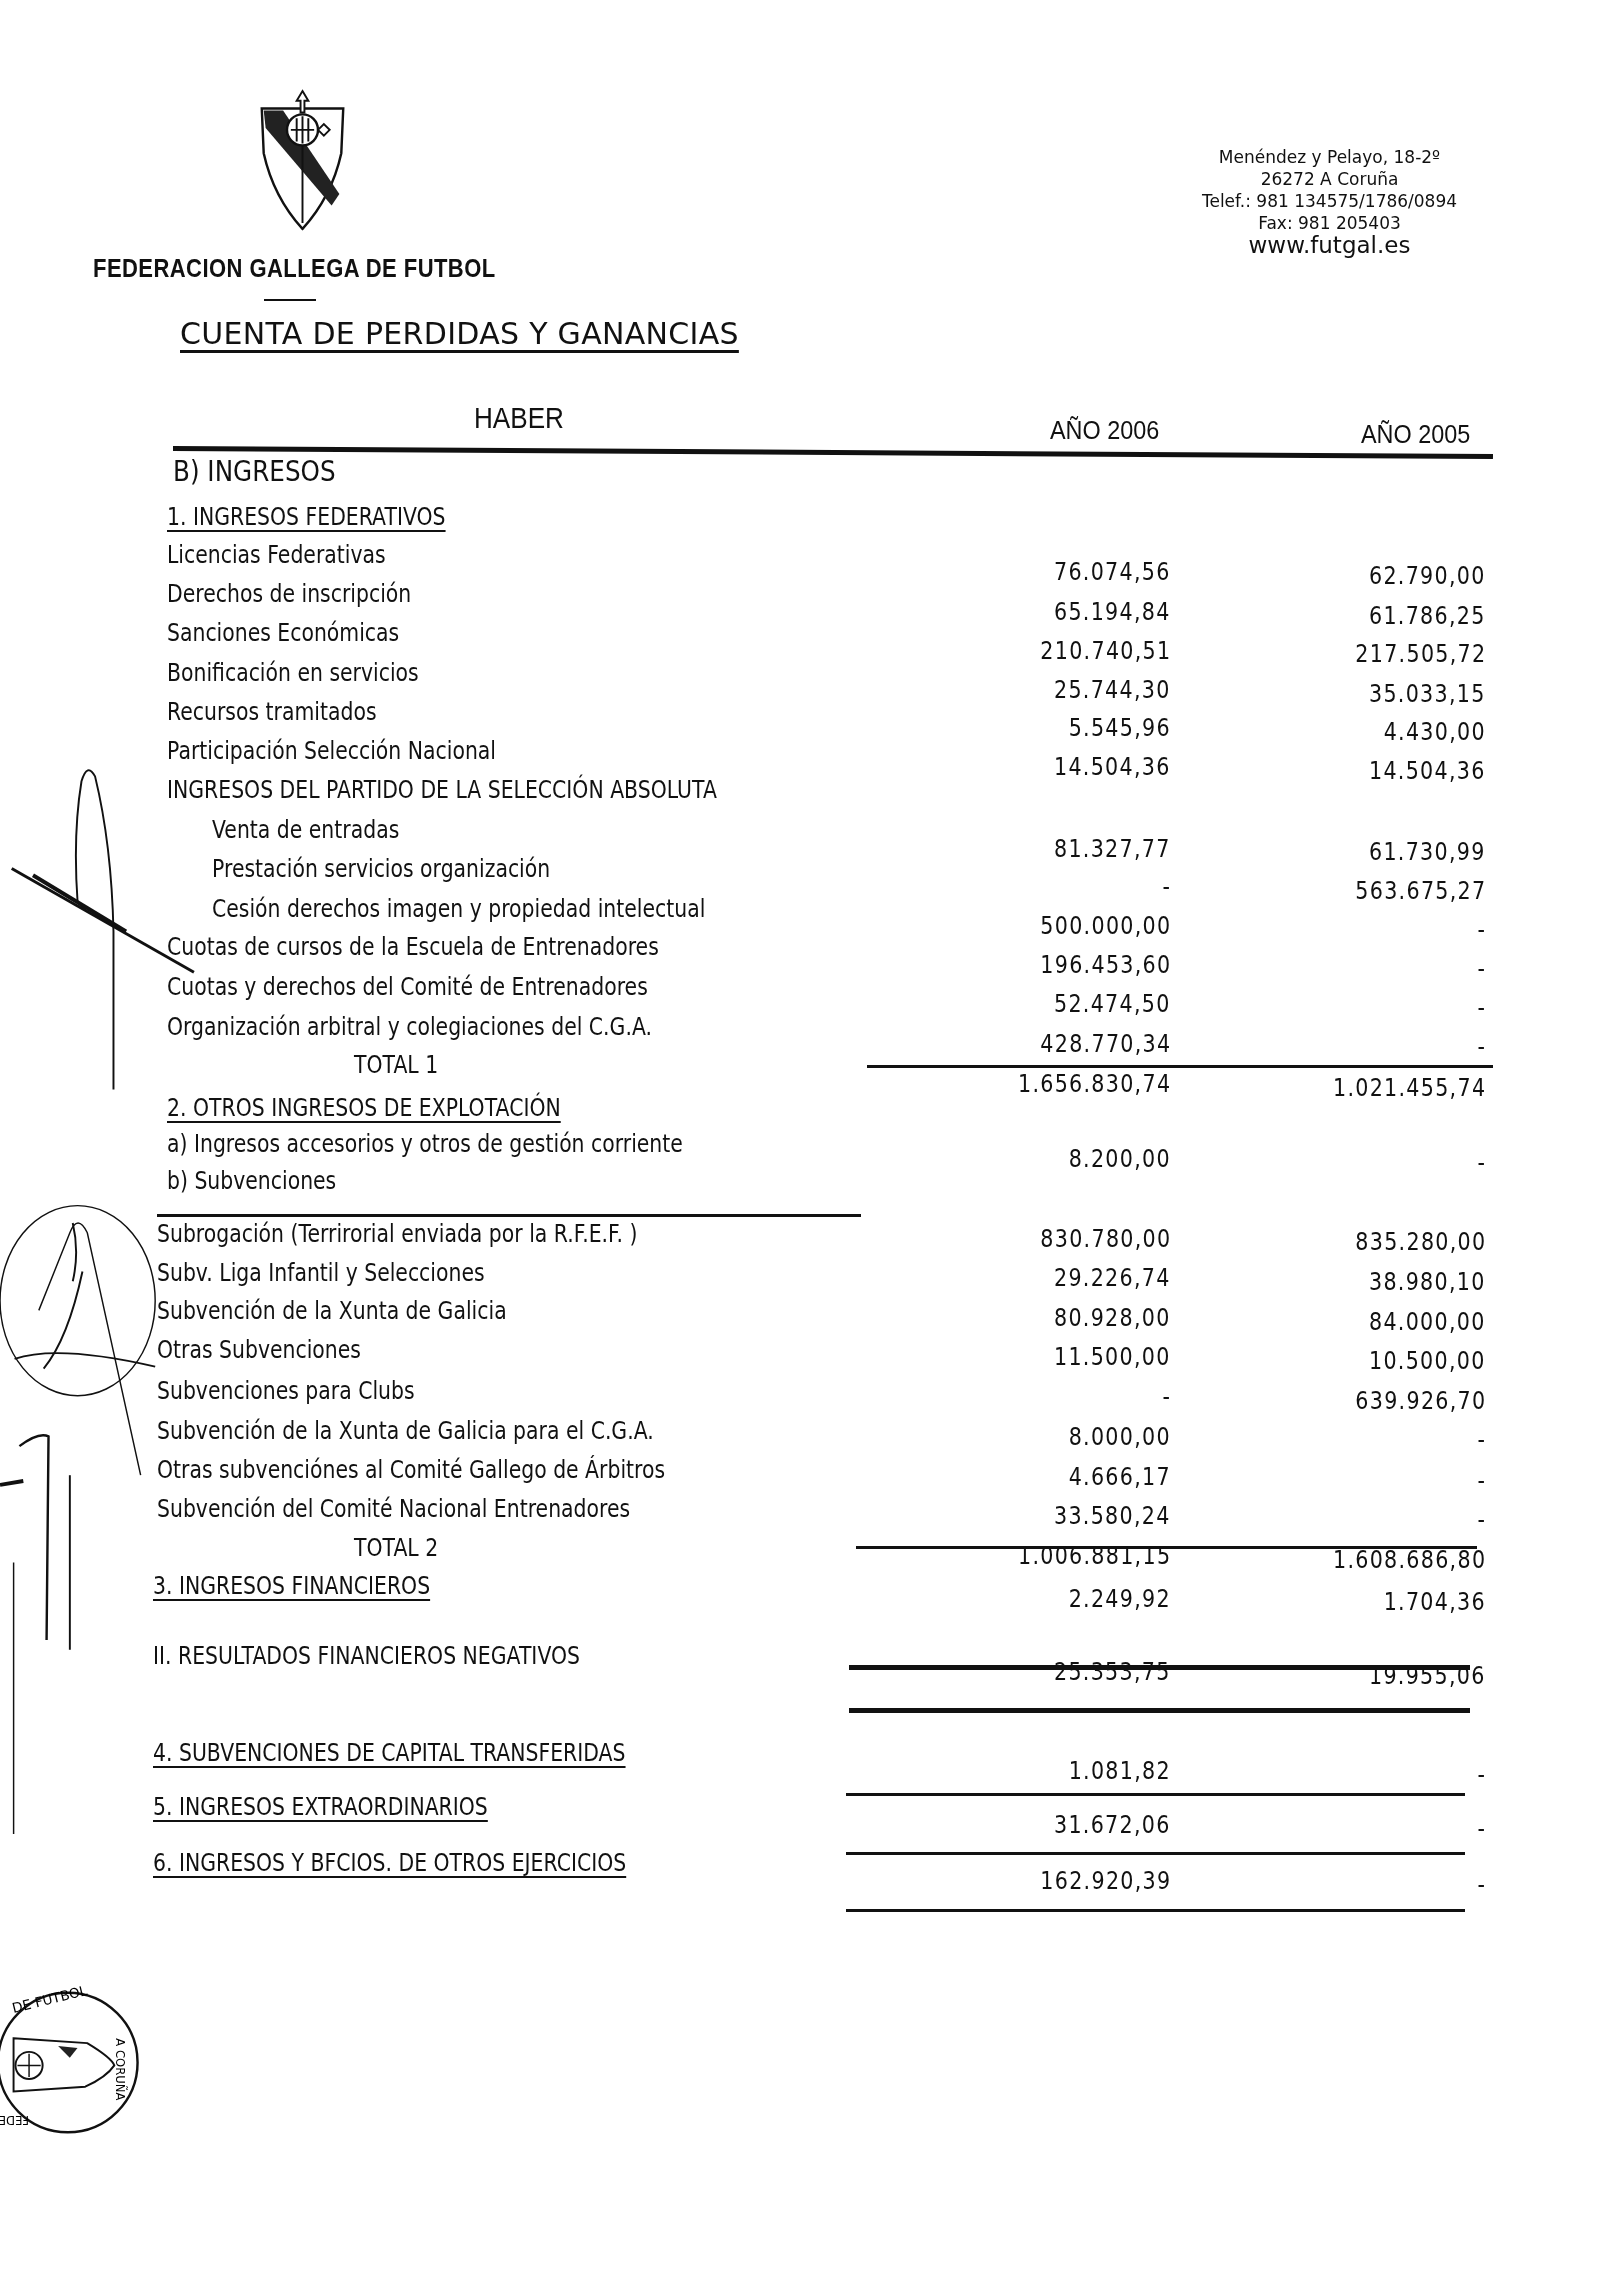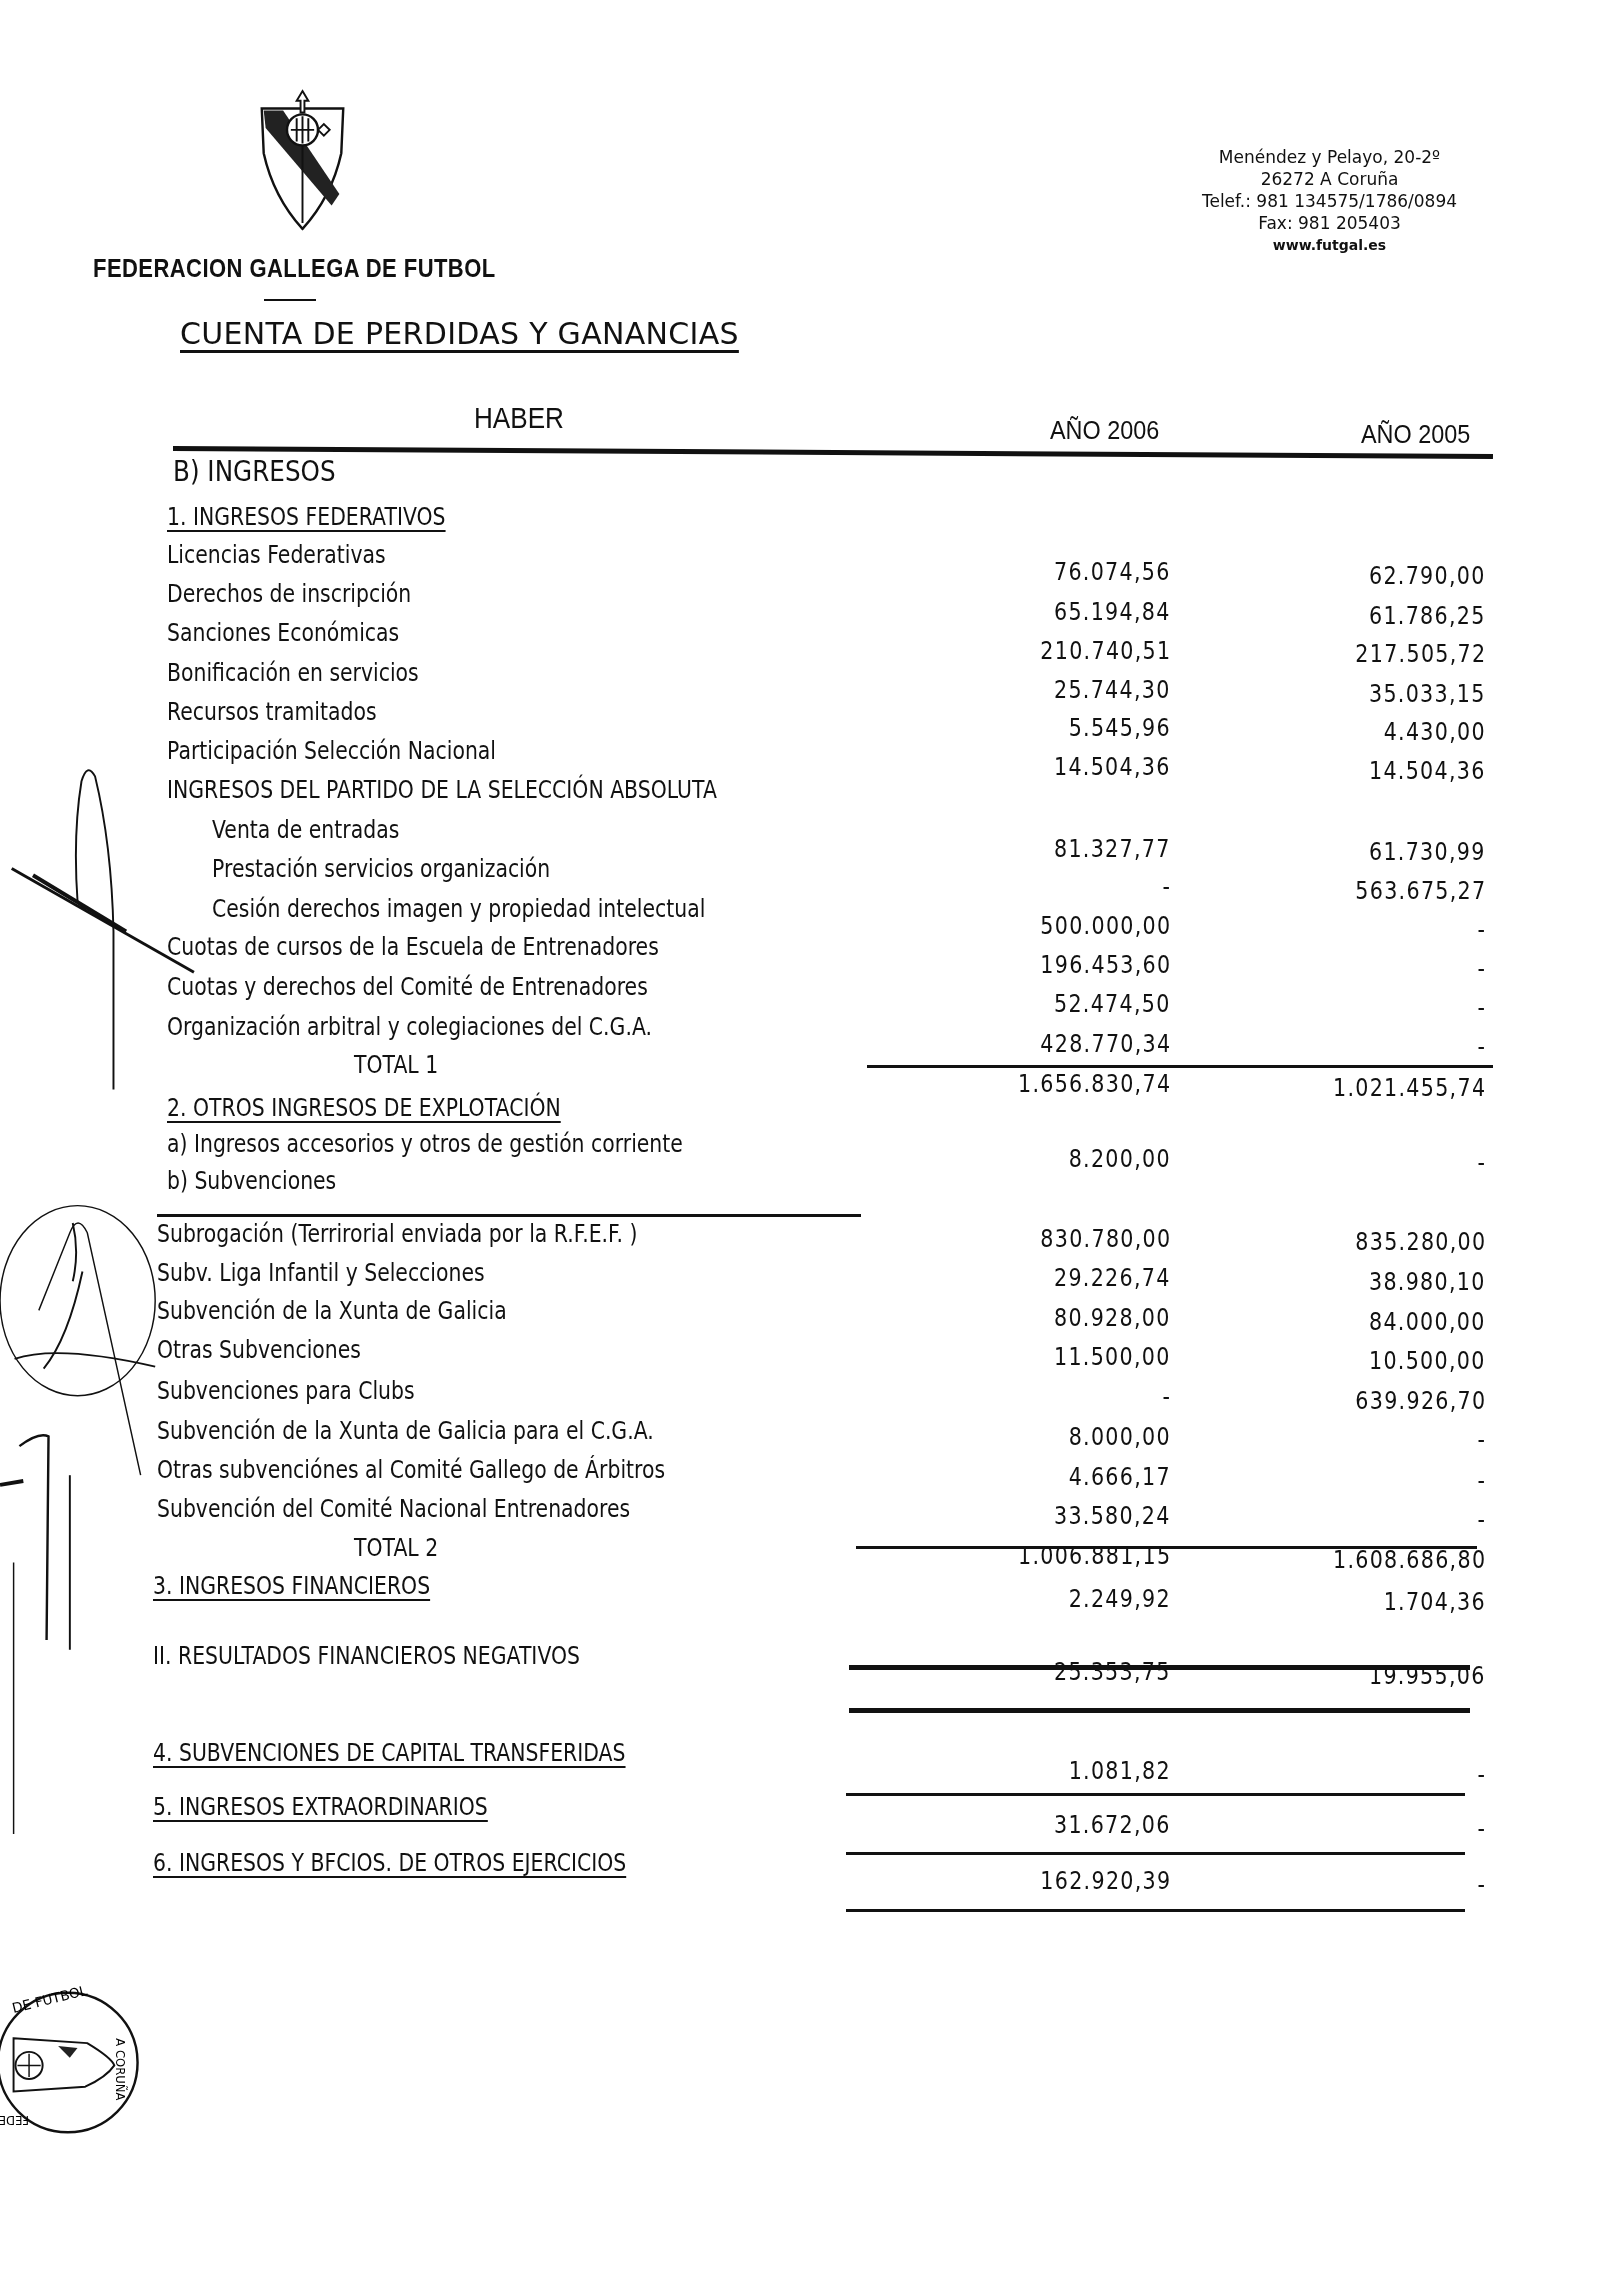--- a/index.html
+++ b/index.html
@@ -7,21 +7,21 @@
     width: 1606px; height: 2288px; position: relative; overflow: hidden;
     background: #ffffff; color: #111;
     font-family: "DejaVu Sans", sans-serif;
   }
   .abs { position: absolute; }
   
   #logo { left: 254px; top: 85px; width: 97px; width: 97px; height: 146px; }
   #org-name { left: 93px; top: 254px; font-family: "Liberation Sans", sans-serif; font-weight: bold; font-size: 25px; letter-spacing: 0.5px; transform: scaleX(0.88); transform-origin: left; }
   #org-rule { left: 264px; top: 299px; width: 52px; height: 1.9px; background: #111; }
   #address { left: 1145px; top: 146px; width: 369px; text-align: center; font-size: 17px; line-height: 22px; }
-  #address .web { font-weight: bold; font-size: 14px; }
+  #address .web { font-weight: normal; font-size: 23px; }
   #doc-title { left: 180px; top: 316px; font-size: 30px; text-decoration: underline; text-underline-offset: 5.8px; letter-spacing: 0.3px; }
 
   
   #haber { left: 474px; top: 402px; font-size: 29px; font-family: "Liberation Sans", sans-serif; transform: scaleX(0.9); transform-origin: left; }
   #y2006 { left: 1050px; top: 415px; font-size: 26px; font-family: "Liberation Sans", sans-serif; transform: scaleX(0.9); transform-origin: left; }
   #y2005 { left: 1361px; top: 419px; font-size: 26px; font-family: "Liberation Sans", sans-serif; transform: scaleX(0.9); transform-origin: left; }
   #header-rule { left: 173px; top: 446px; width: 1320px; height: 4.9px; background: #111; transform: rotate(0.35deg); transform-origin: left; }
 
   .lbl { position: absolute; font-size: 24px; white-space: nowrap; font-family: "DejaVu Sans", sans-serif; transform: scaleX(0.85); transform-origin: left; }
   .sec { font-size: 25px; }
@@ -42,21 +42,21 @@
   <path d="M50 30 L50 142" stroke="#111" stroke-width="2"></path>
   <circle cx="50" cy="46" r="16" fill="#fff" stroke="#111" stroke-width="2.5"></circle>
   <path d="M38 46 L62 46 M44 34 L44 58 M50 32 L50 60 M56 34 L56 58" stroke="#111" stroke-width="2"></path>
   <path d="M50 6 L56 16 L52 16 L52 28 L48 28 L48 16 L44 16 Z" fill="#fff" stroke="#111" stroke-width="2"></path>
   <path d="M66 46 L72 40 L78 46 L72 52 Z" fill="#fff" stroke="#111" stroke-width="2"></path>
 </svg>
 <div id="org-name" class="abs">FEDERACION GALLEGA DE FUTBOL</div>
 <div id="org-rule" class="abs"></div>
 
 <div id="address" class="abs">
-  <div>Menéndez y Pelayo, 20-2º</div>
+  <div>Menéndez y Pelayo, 18-2º</div>
   <div>26272 A Coruña</div>
   <div>Telef.: 981 134575/1786/0894</div>
   <div>Fax: 981 205403</div>
   <div class="web">www.futgal.es</div>
 </div>
 
 <div id="doc-title" class="abs">CUENTA DE PERDIDAS Y GANANCIAS</div>
 
 <div id="haber" class="abs">HABER</div>
 <div id="y2006" class="abs">AÑO 2006</div>

